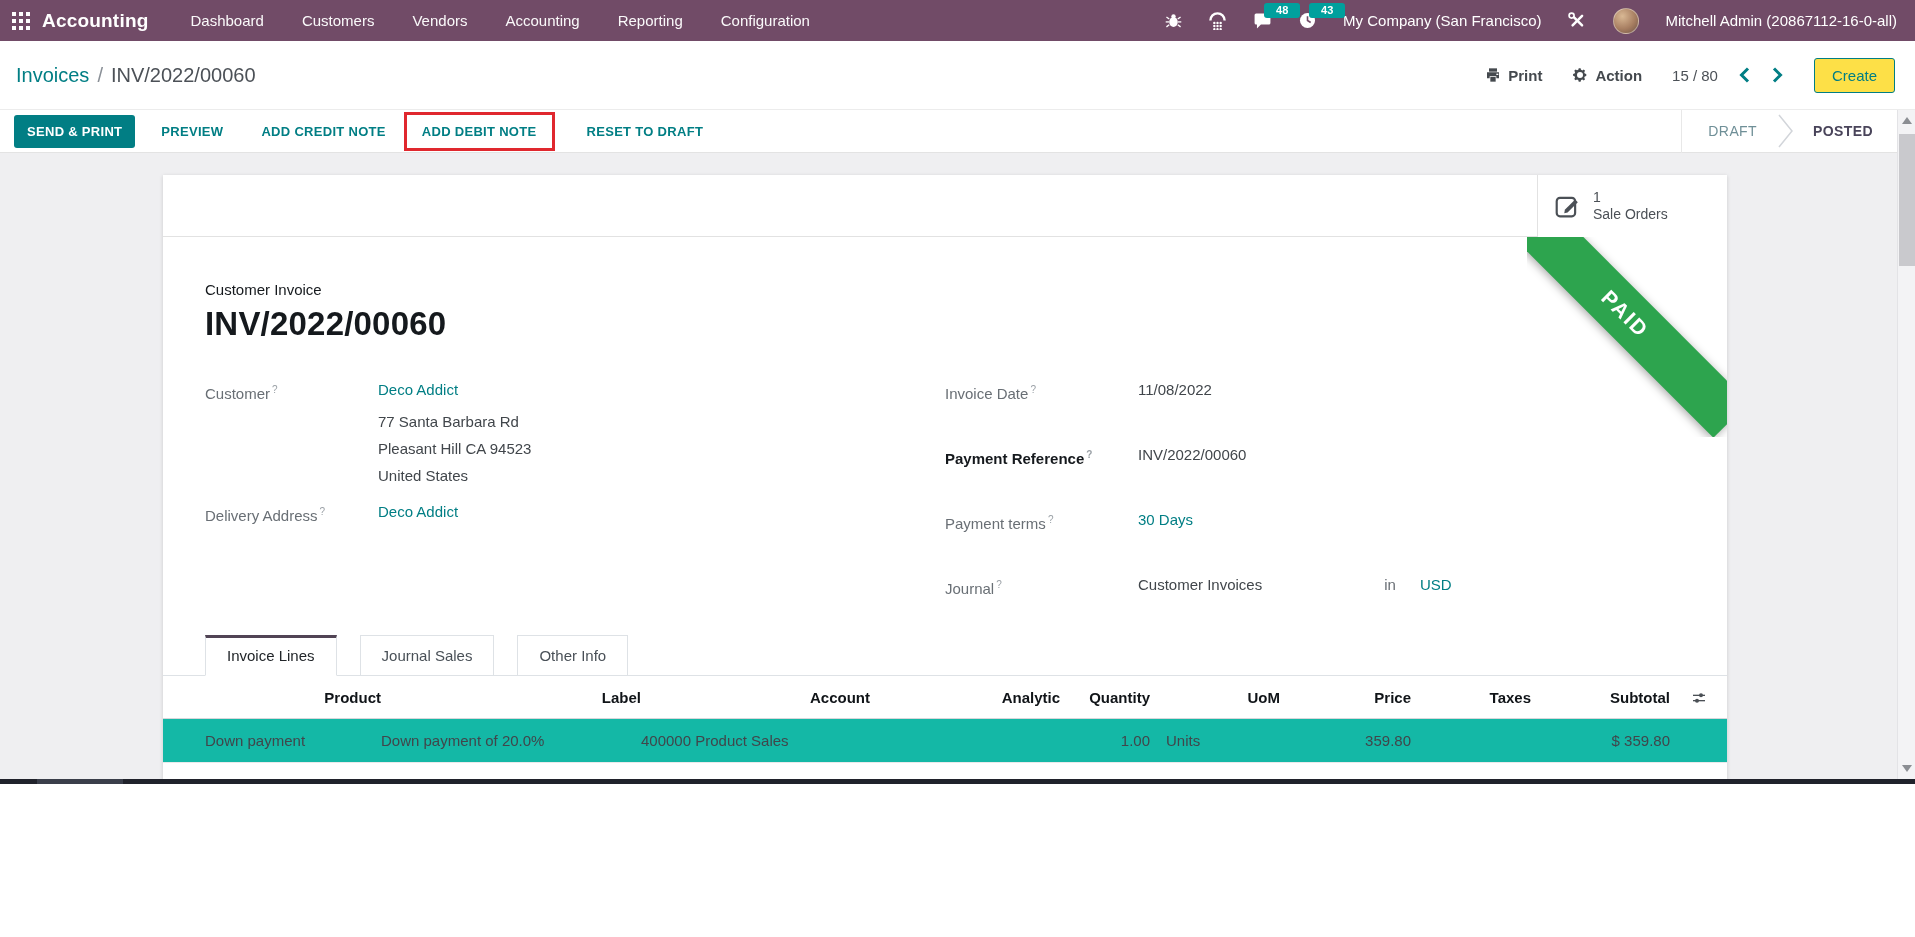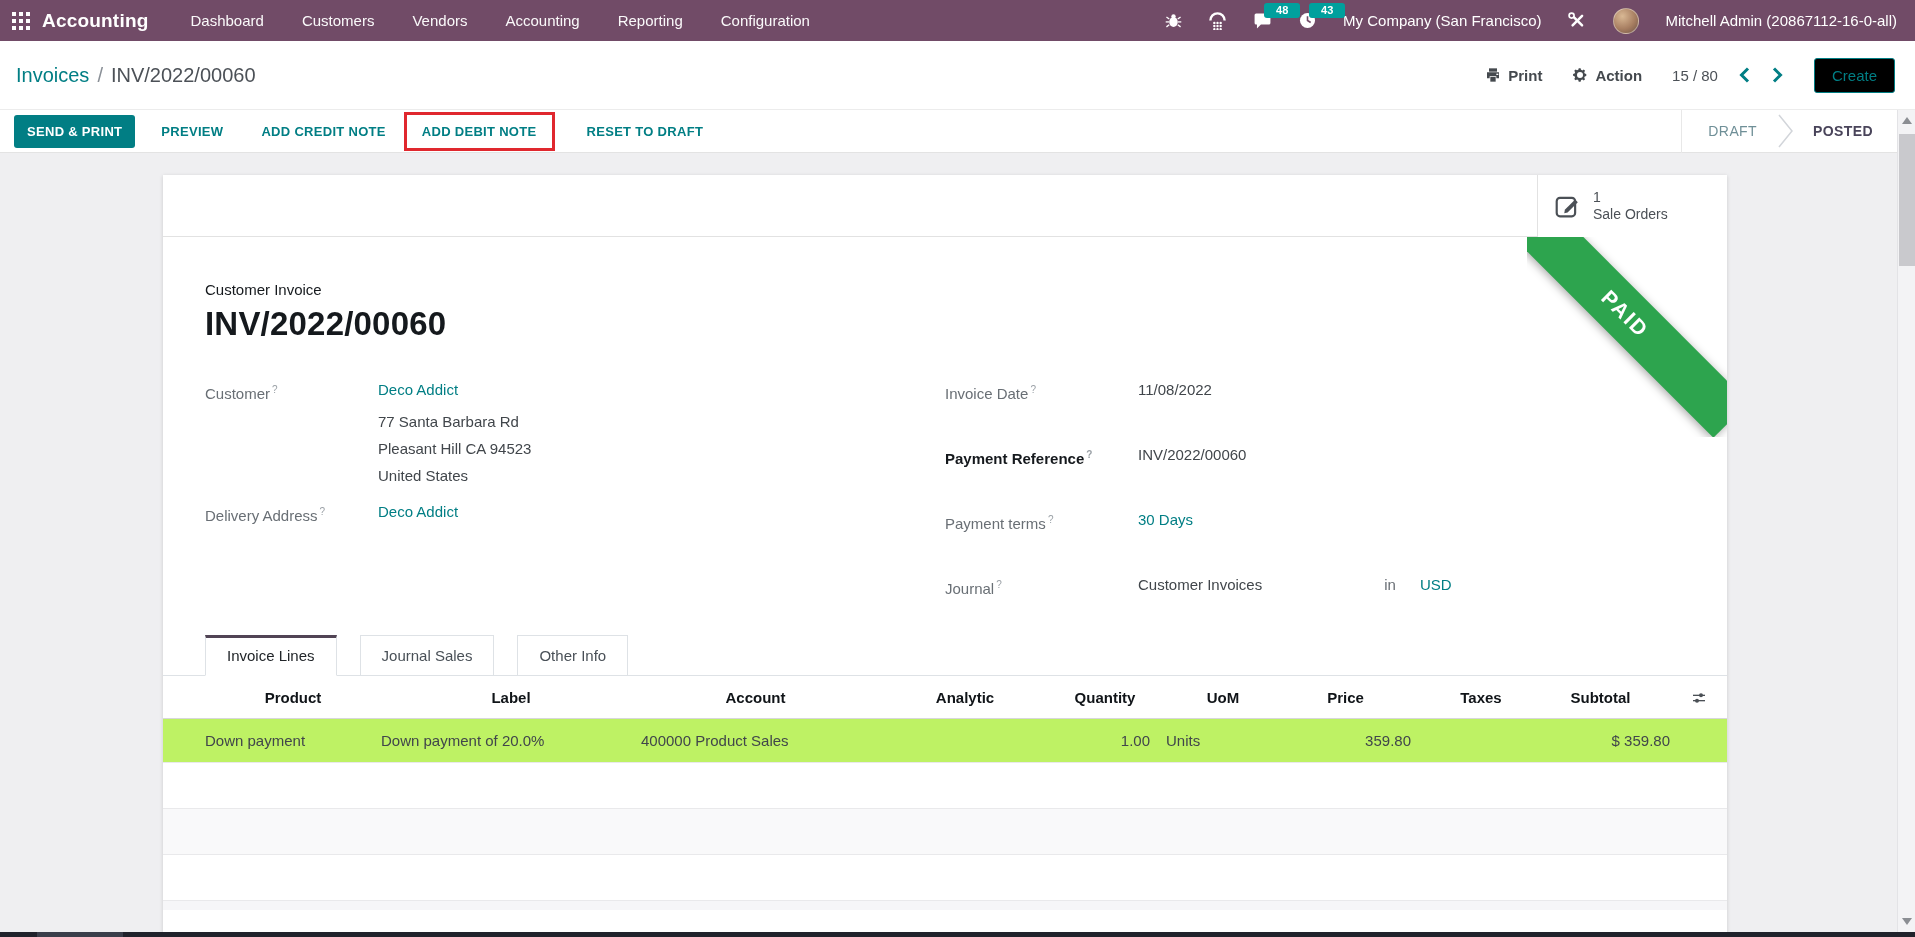--- a/index.html
+++ b/index.html
@@ -1,18 +1,18 @@
 <!DOCTYPE html>
 <html><head>
 <meta charset="utf-8">
 <style>
   * { margin:0; padding:0; box-sizing:border-box; }
   html,body { width:1915px; height:937px; overflow:hidden; background:#fff;
     font-family:"Liberation Sans", sans-serif; }
-  .stage { position:relative; width:1915px; height:937px; }
+  .stage { position:relative; width:1915px; height:784px; }
 
   
   .navbar { position:absolute; top:0; left:0; width:1915px; height:41px;
     background:#714B67; display:flex; align-items:center; color:#fff; padding:0 18px 0 0; z-index:30; }
   .apps-btn { width:42px; height:41px; display:flex; align-items:center; justify-content:center; cursor:pointer; }
   .brand { font-size:19px; font-weight:700; margin-right:42px; letter-spacing:.2px; cursor:pointer; }
   .nav-menu { display:flex; gap:38px; font-size:15px; }
   .nav-item { cursor:pointer; opacity:.97; }
   .nav-right { margin-left:auto; display:flex; align-items:center; gap:26px; font-size:15px; }
   .icon-wrap { position:relative; display:flex; align-items:center; cursor:pointer; }
@@ -28,21 +28,21 @@
     display:flex; align-items:center; padding:0 20px 0 16px; border-bottom:1px solid #ececec; z-index:20; }
   .breadcrumb { font-size:20px; display:flex; align-items:baseline; gap:8px; }
   .bc-parent { color:#017E84; cursor:pointer; }
   .bc-sep { color:#8a9097; }
   .bc-current { color:#4c5157; }
   .cp-right { margin-left:auto; display:flex; align-items:center; gap:30px; }
   .cp-btn { display:flex; align-items:center; gap:7px; font-size:15px; font-weight:700; color:#44494e; cursor:pointer; }
   .pager { display:flex; align-items:center; gap:20px; }
   .pager-count { font-size:15px; color:#4c5157; }
   .pager-arrow { cursor:pointer; display:flex; align-items:center; }
-  .btn-create { background:#000000; border:1px solid #017E84; color:#017E84; font-size:15px;
+  .btn-create { background:#fde047; border:1px solid #017E84; color:#017E84; font-size:15px;
     padding:8px 17px; border-radius:3px; cursor:pointer; font-family:inherit; }
 
   
   .statusbar { position:absolute; top:110px; left:0; right:18px; height:43px; background:#fff;
     border-bottom:1px solid #e3e3e3; display:flex; align-items:center; padding:0 0 0 14px; z-index:10; overflow:visible; }
   .btn-primary { background:#017E84; color:#fff; border:none; font-size:13px; font-weight:700;
     letter-spacing:.3px; padding:9px 13px; border-radius:3px; cursor:pointer; font-family:inherit; white-space:nowrap; }
   .btn-flat { background:transparent; border:none; color:#017E84; font-size:13px; font-weight:700;
     letter-spacing:.3px; padding:9px 12px; margin-left:14px; cursor:pointer; font-family:inherit; white-space:nowrap; }
   .annotation-box { display:inline-block; border:3px solid #E0282E; padding:5px 9px; margin:0 6px; position:relative; top:0; background:transparent; }
@@ -87,28 +87,28 @@
 
   
   .notebook { margin-top:36px; border-bottom:1px solid #dee2e6; padding-left:42px; display:flex;gap:24px; }
   .tab { padding:11px 21px; font-size:15px; color:#495057; background:#fff; border:1px solid #dee2e6;
     margin-bottom:-1px; margin-left:-1px; cursor:pointer; white-space:nowrap; }
   .tab:first-child { margin-left:0; }
   .tab.active { border-top:3px solid #514455; border-bottom:1px solid #fff; padding-top:9px; color:#212529; }
 
   
   table.lines { width:1564px; border-collapse:collapse; table-layout:fixed; font-size:15px; }
-  .lines th { font-weight:700; color:#101418; text-align:center; padding:13px 0 12px;
+  .lines th { font-weight:700; color:#101418; text-align:right; padding:13px 0 12px;
     border-bottom:1px solid #d7d7da; white-space:nowrap; }
   .lines td { padding:13px 0; color:#41464b; border-bottom:1px solid #e9e9eb; white-space:nowrap; overflow:hidden; }
   .c-first { padding-left:42px !important; }
   .c-num { text-align:right; }
   .c-uom { padding-left:16px !important; }
   .c-tax { padding-left:20px !important; }
-  .r-data td { background:#bef264; }
+  .r-data td { background:#14b8a6; }
   .r-empty td { height:46px; padding:0; }
   .r-empty.alt td { background:#f9f9fa; }
   .r-strip td { height:9px; padding:0; background:#f6f6f8; border-bottom:none; }
   .opt-icon { display:flex; justify-content:center; cursor:pointer; }
 
   
   .sheet-footer { display:flex; align-items:flex-start; padding:22px 49px 0 42px; }
   .totals { margin-left:auto; width:289px; }
   .totals-rule { border-top:1px solid #c7c8cb; margin-bottom:13px; }
 

